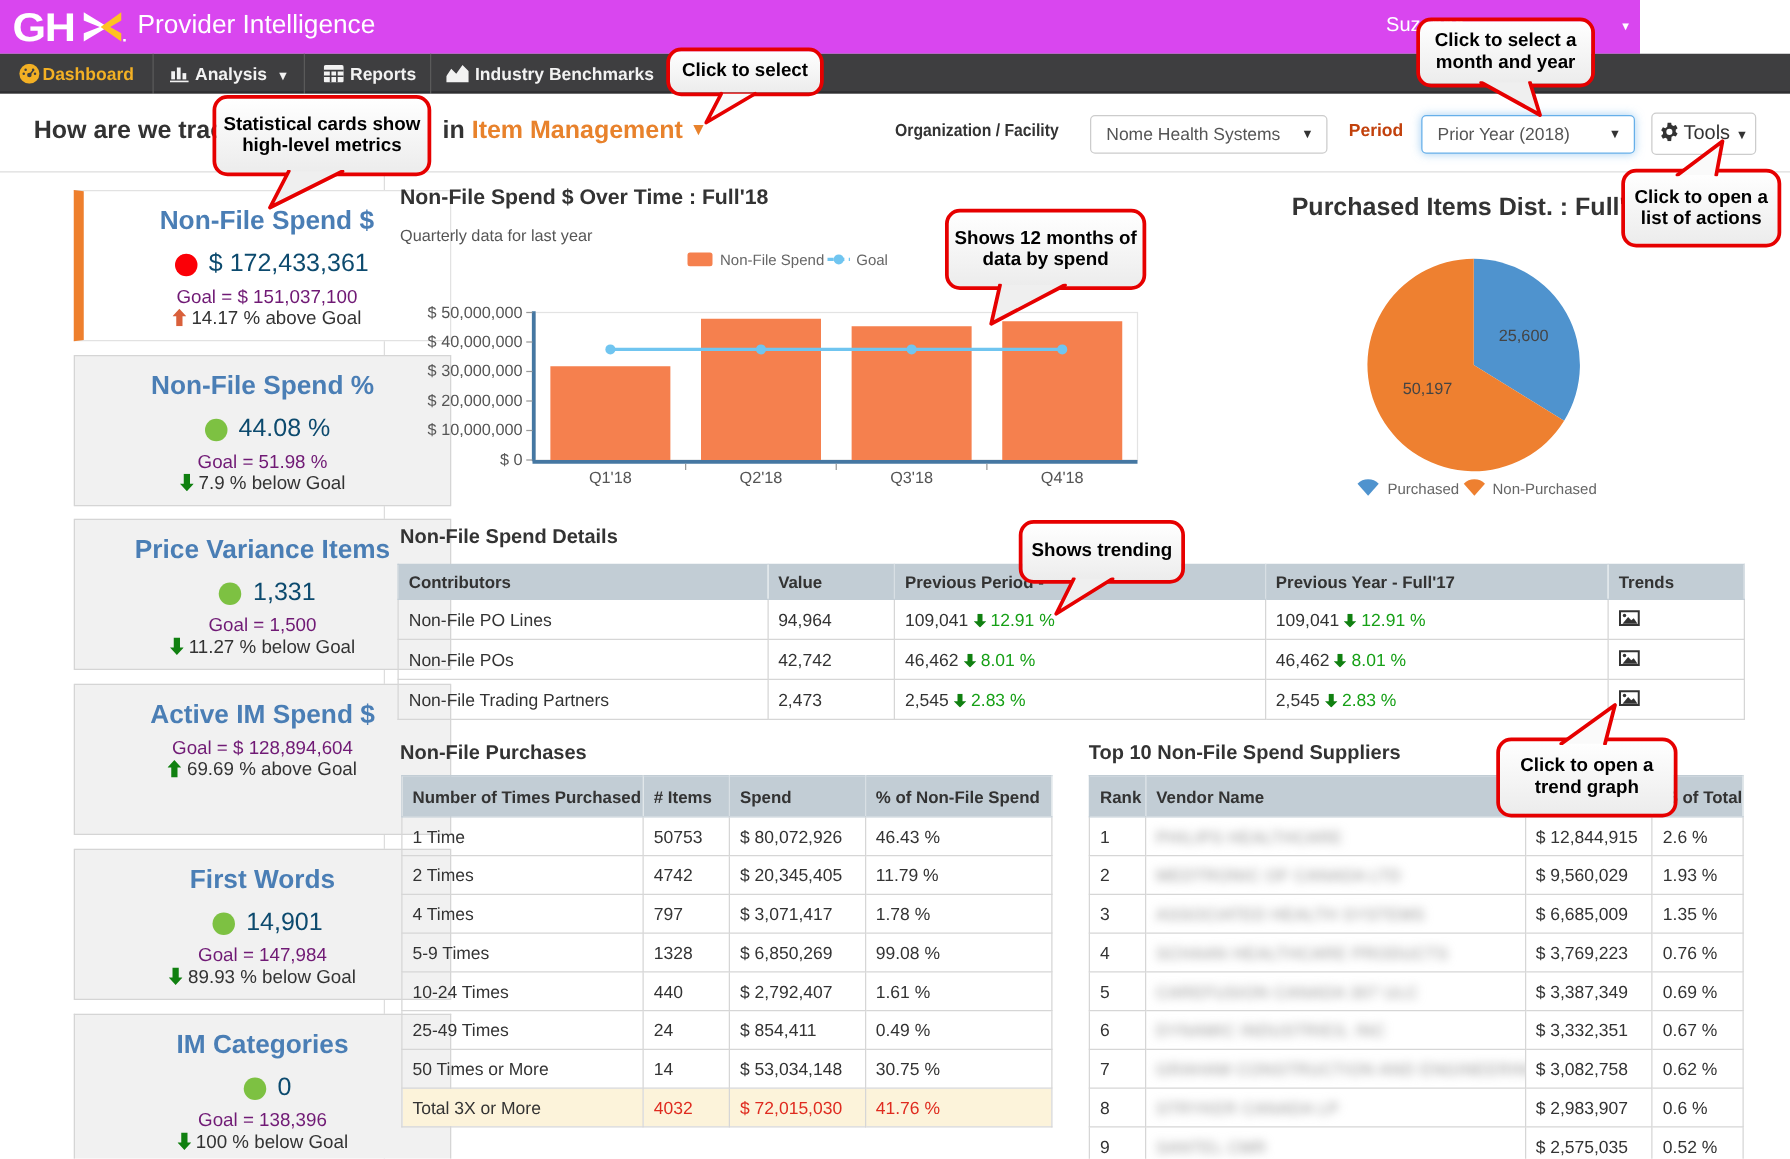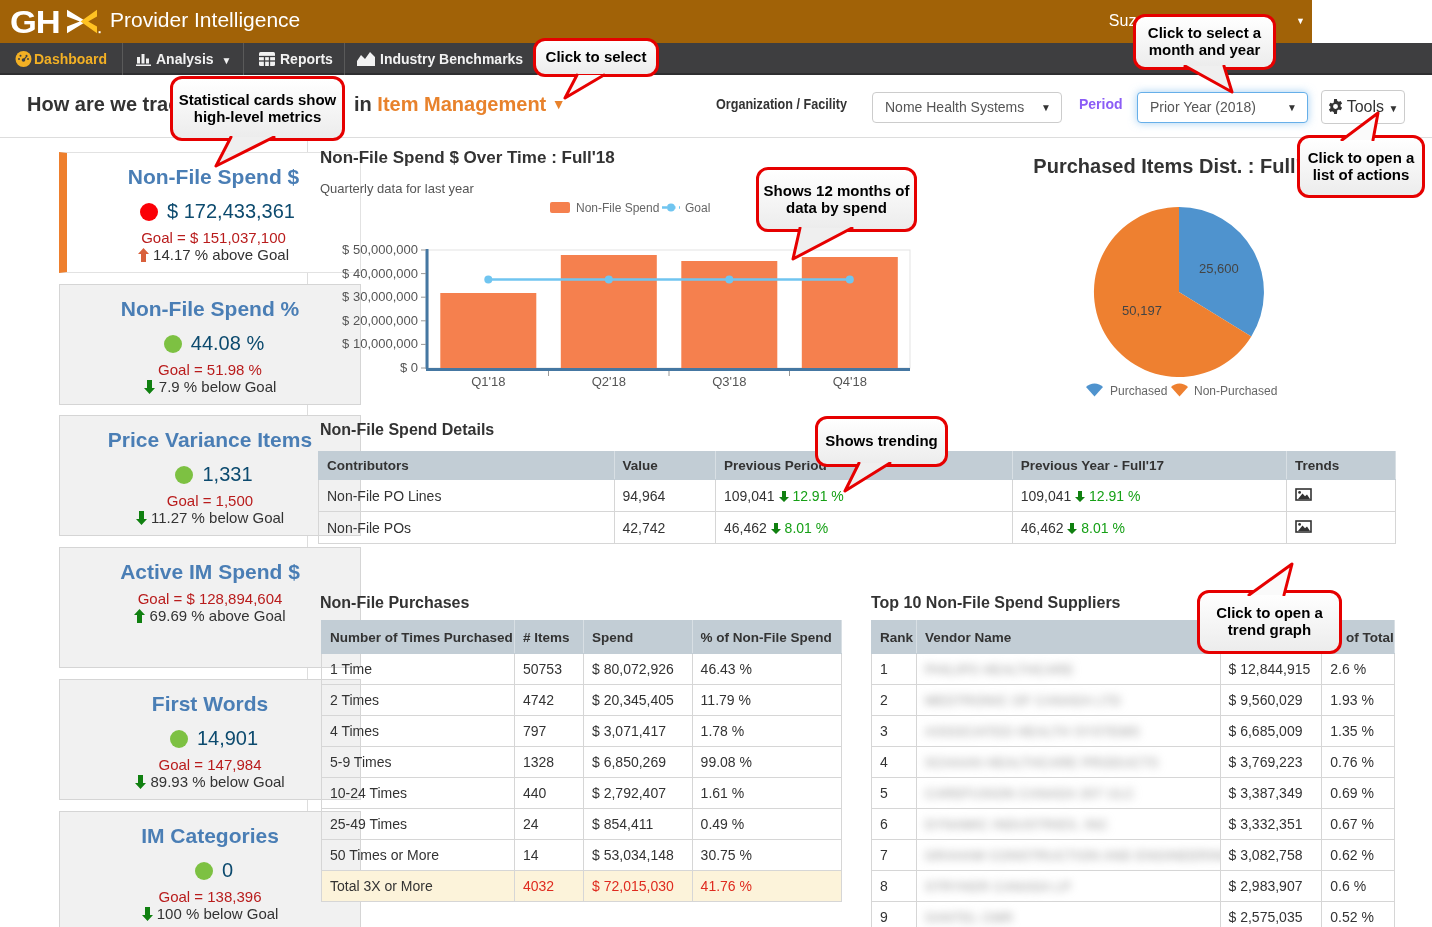--- a/index.html
+++ b/index.html
@@ -1,33 +1,33 @@
 <!DOCTYPE html>
 <html><head>
 <meta charset="utf-8">
 <style>
 * { margin:0; padding:0; box-sizing:border-box; }
 html,body { width:1432px; height:927px; overflow:hidden; }
 body { font-family:"Liberation Sans", sans-serif; position:relative; background:#fff; }
 .abs { position:absolute; }
 
 
-#topbar { position:absolute; left:0; top:0; width:1312px; height:43px; background:#a16207;text-align:right; }
+#topbar { position:absolute; left:0; top:0; width:1312px; height:43px; background:#d946ef;text-align:right; }
 #navbar { position:absolute; left:0; top:43px; width:1432px; height:32px; background:#3e3e40; border-bottom:2px solid #2e2e30; }
 .navitem { position:absolute; top:0; height:32px; line-height:32px; font-size:14px; font-weight:bold; color:#f2f2f2; white-space:nowrap; }
 .navsep { position:absolute; top:0; width:1px; height:32px; background:#5a5a5a; }
 #titlerow { position:absolute; left:0; top:75px; width:1432px; height:63px; background:#fff; border-bottom:1px solid #ddd; }
 
 
 .card { position:absolute; left:25px; width:302px; height:121px; background:#f1f1f1; border:1px solid #d5d5d5; text-align:center;margin-left:34px; }
 .card.sel { background:#fff; border:1px solid #e2e2e2; border-left:8px solid #EE7F2D; }
 .card .ct { font-size:21px; font-weight:bold; color:#4A7EB5; margin-top:12px; }
 .card .cv { font-size:20px; font-weight:normal; color:#0c4a6e; margin-top:11px; display:flex; align-items:center; justify-content:center; gap:9px; position:relative; left:4px;}
 .dot { display:inline-block; width:18px; height:18px; border-radius:50%; }
-.card .cg { font-size:15px; color:#b91c1c; margin-top:6px; }
+.card .cg { font-size:15px; color:#701a75; margin-top:6px; }
 .card .cp { font-size:15px; color:#333; margin-top:0px; }
 
 
 table { border-collapse:collapse; table-layout:fixed; }
 .dtable td, .dtable th { border:1px solid #d6d6d6; font-size:14px; color:#333; padding:0 0 0 8px; text-align:left; white-space:nowrap; overflow:hidden; }
 .dtable th { background:#c2cdd5; font-size:13.5px; border:1px solid #c2cdd5; border-right:1px solid #d8dfe4; font-weight:bold; }
 .dtable { border:1px solid #ccc; }
 .grn { color:#16A016; }
 .dtable td.red { color:#DF2B1F; }
 
@@ -108,21 +108,21 @@
   </svg>
   <div class="navitem" style="left:380px;">Industry Benchmarks</div>
   <div class="navsep" style="left:537px;"></div>
 </div>
 
 <div id="titlerow">
   <div class="abs" style="left:27px; top:18px; width:310px; overflow:hidden; font-size:20px; font-weight:bold; color:#333; white-space:nowrap;">How are we tracking spend</div>
   <div class="abs" style="left:354px; top:18px; font-size:20px; font-weight:bold; color:#333; white-space:nowrap;">in <span style="color:#E8822C;">Item Management</span> <span style="color:#E8822C; font-size:14px; position:relative; top:-2px;">▼</span></div>
   <div class="abs" style="left:716px; top:21px; font-size:14px; font-weight:bold; color:#333; transform:scaleX(0.9); transform-origin:left center;">Organization / Facility</div>
   <div class="abs" style="left:872px; top:17px; width:190px; height:31px; border:1px solid #ccc; border-radius:4px; background:#fff; font-size:14px; color:#555; line-height:29px; padding-left:12px;">Nome Health Systems<span style="position:absolute; right:10px; font-size:10px; color:#333;">▼</span></div>
-  <div class="abs" style="left:1079px; top:21px; font-size:14px; font-weight:bold; color:#8b5cf6;">Period</div>
+  <div class="abs" style="left:1079px; top:21px; font-size:14px; font-weight:bold; color:#c2410c;">Period</div>
   <div class="abs" style="left:1137px; top:17px; width:171px; height:31px; border:1px solid #66afe9; border-radius:4px; background:#fff; box-shadow:0 0 8px rgba(102,175,233,.6); font-size:14px; color:#555; line-height:29px; padding-left:12px;">Prior Year (2018)<span style="position:absolute; right:10px; font-size:10px; color:#333;">▼</span></div>
   <div class="abs" style="left:1321px; top:15px; width:84px; height:34px; border:1px solid #ccc; border-radius:4px; background:#fff; font-size:16px; color:#333; line-height:32px; text-align:center;"><svg width="15" height="15" viewBox="0 0 16 16" style="vertical-align:-2px;">
         <path fill="#333" d="M6.5,0 h3 l0.4,2.1 a6,6 0 0 1 1.6,0.9 l2-0.8 1.5,2.6 -1.6,1.4 a6,6 0 0 1 0,1.8 l1.6,1.4 -1.5,2.6 -2-0.8 a6,6 0 0 1 -1.6,0.9 L9.5,16 h-3 l-0.4,-2.1 a6,6 0 0 1 -1.6,-0.9 l-2,0.8 L1,11.2 2.6,9.8 a6,6 0 0 1 0,-1.8 L1,6.6 2.5,4 l2,0.8 a6,6 0 0 1 1.6,-0.9 Z M8,5.4 a2.6,2.6 0 1 0 0,5.2 a2.6,2.6 0 1 0 0,-5.2 Z"></path>
       </svg> Tools <span style="font-size:10px;">▼</span></div>
 </div>
 
 <div class="abs" style="left:307px; top:138px; width:1px; height:789px; background:#ddd;"></div>
 <div class="abs" style="left:296px; top:153px; width:12px; height:15px; border:1px solid #bbb; background:#fff;"><svg width="10" height="13" viewBox="0 0 10 13">
       <path d="M7.5,2 L3,6.5 L7.5,11" stroke="#2E6DA4" stroke-width="2.6" fill="none"></path>
     </svg></div>
@@ -287,20 +287,35 @@
           </svg> <span class="grn">8.01 %</span></td>
         <td>46,462 <svg width="10" height="11" viewBox="0 0 10 11" style="vertical-align:-1px;">
             <path d="M5,11 L10,6 L7,6 L7,0 L3,0 L3,6 L0,6 Z" fill="#108010"></path>
           </svg> <span class="grn">8.01 %</span></td>
         <td><svg width="17" height="13" viewBox="0 0 17 13">
             <rect x="1" y="1" width="15" height="11" fill="#fff" stroke="#333" stroke-width="1.6"></rect>
             <circle cx="4.6" cy="4.4" r="1.4" fill="#333"></circle>
             <polygon points="3,11 7.5,5.5 10,8.2 12,6.5 15,11" fill="#333"></polygon>
           </svg></td>
       </tr>
+  <tr style="height:32px;">
+        <td>Non-File Trading Partners</td>
+        <td>2,473</td>
+        <td>2,545 <svg width="10" height="11" viewBox="0 0 10 11" style="vertical-align:-1px;">
+            <path d="M5,11 L10,6 L7,6 L7,0 L3,0 L3,6 L0,6 Z" fill="#108010"></path>
+          </svg> <span class="grn">2.83 %</span></td>
+        <td>2,545 <svg width="10" height="11" viewBox="0 0 10 11" style="vertical-align:-1px;">
+            <path d="M5,11 L10,6 L7,6 L7,0 L3,0 L3,6 L0,6 Z" fill="#108010"></path>
+          </svg> <span class="grn">2.83 %</span></td>
+        <td><svg width="17" height="13" viewBox="0 0 17 13">
+            <rect x="1" y="1" width="15" height="11" fill="#fff" stroke="#333" stroke-width="1.6"></rect>
+            <circle cx="4.6" cy="4.4" r="1.4" fill="#333"></circle>
+            <polygon points="3,11 7.5,5.5 10,8.2 12,6.5 15,11" fill="#333"></polygon>
+          </svg></td>
+      </tr>
 </tbody>
   </table>
 
 <div class="sechead" style="left:320px; top:594px;">Non-File Purchases</div>
 <table class="dtable abs" style="left:321px; top:620px; width:520px;">
   <colgroup>
       <col style="width:193px">
       <col style="width:69px">
       <col style="width:108.6px">
       <col style="width:149.5px">

